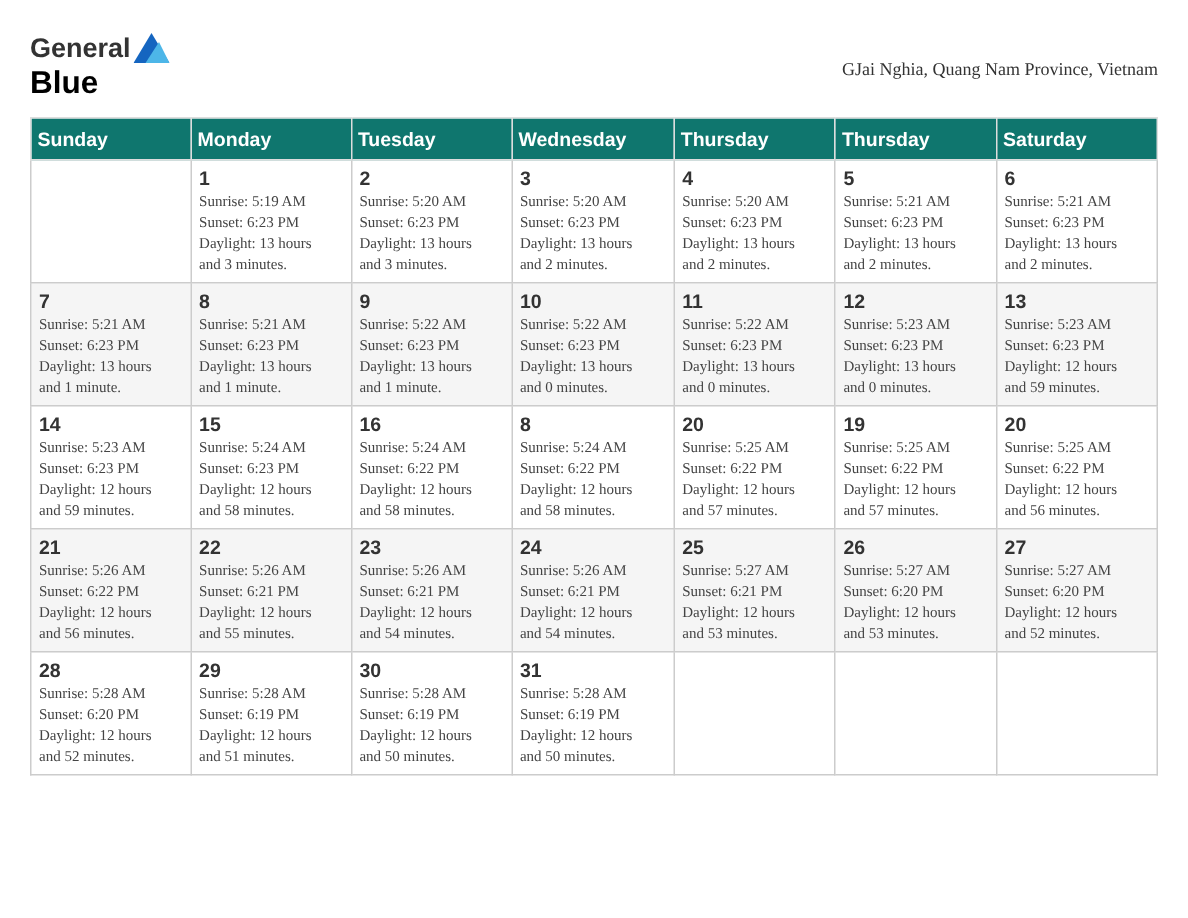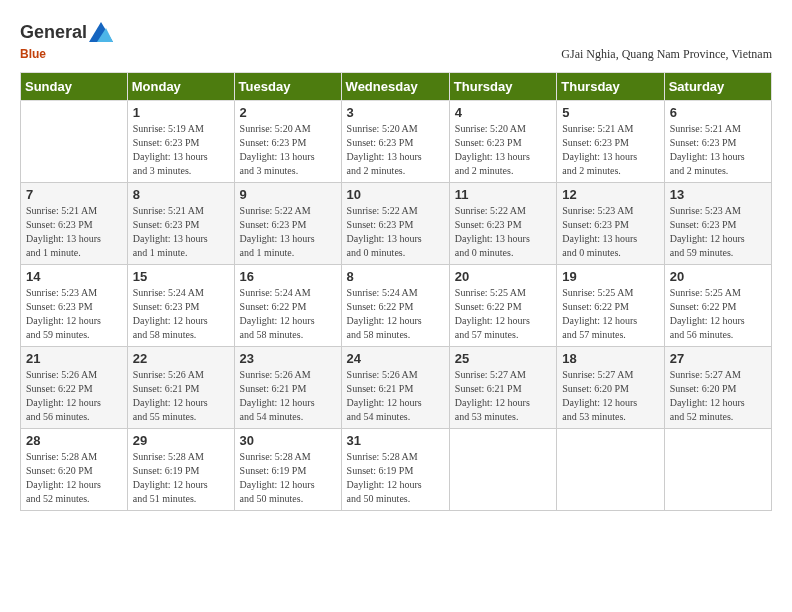--- a/index.html
+++ b/index.html
@@ -6,41 +6,41 @@
     body {
       font-family: Arial, sans-serif;
       background: #fff;
       width: 792px;
       min-height: 612px;
       padding: 20px;
     }
     .header {
       display: flex;
       justify-content: space-between;
-      align-items: flex-end;
+      align-items: center;
       margin-bottom: 10px;
     }
     .logo {
       display: flex;
       flex-direction: column;
       align-items: flex-start;
     }
     .logo-text {
       display: flex;
       align-items: center;
     }
     .logo-general {
       font-size: 18px;
       font-weight: bold;
       color: #333;
     }
     .logo-blue {
-      font-size: 12px;
-      font-weight: bold;
-      color: #c2410c;
+      font-size: 21px;
+      font-weight: bold;
+      color: #000000;
     }
     .logo-icon {
       width: 24px;
       height: 24px;
       margin-left: 2px;
     }
     .title-section {
       text-align: right;
     }
     .month-title {
@@ -54,21 +54,21 @@
       color: #333;
       margin-top: 4px;
       font-family: Liberation Serif, serif;
     }
     table {
       width: 100%;
       border-collapse: collapse;
       font-size: 11px;
     }
     thead tr th {
-      background-color: #4d7c0f;
+      background-color: #0f766e;
       color: #fff;
       padding: 6px 4px;
       text-align: left;
       font-size: 13px;
       font-weight: bold;
       border: 1px solid #ddd;
     }
     tbody tr td {
       border: 1px solid #ccc;
       vertical-align: top;
@@ -311,21 +311,21 @@
 and 54 minutes.</div>
         </td>
         <td>
           <span class="day-num">25</span>
           <div class="cell-info" style="white-space: pre-line;">Sunrise: 5:27 AM
 Sunset: 6:21 PM
 Daylight: 12 hours
 and 53 minutes.</div>
         </td>
         <td>
-          <span class="day-num">18</span>
+          <span class="day-num">26</span>
           <div class="cell-info" style="white-space: pre-line;">Sunrise: 5:27 AM
 Sunset: 6:20 PM
 Daylight: 12 hours
 and 53 minutes.</div>
         </td>
         <td>
           <span class="day-num">27</span>
           <div class="cell-info" style="white-space: pre-line;">Sunrise: 5:27 AM
 Sunset: 6:20 PM
 Daylight: 12 hours

